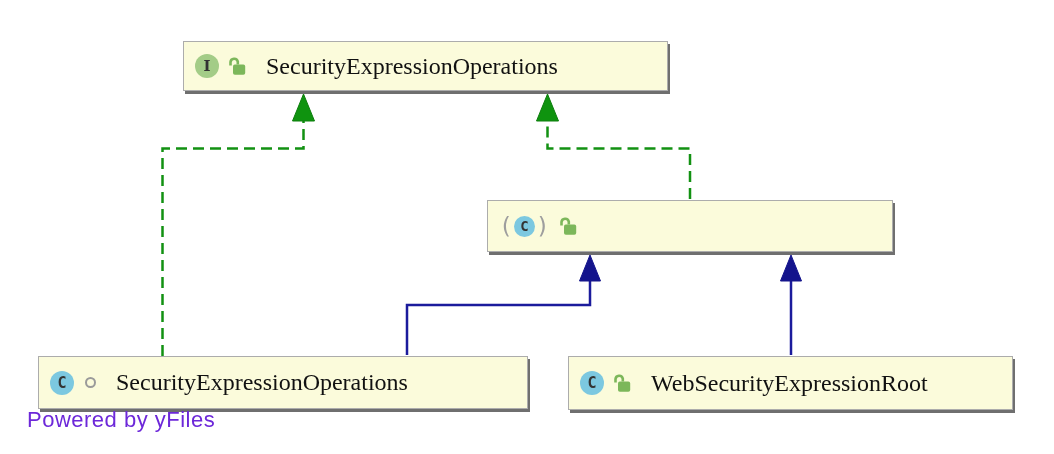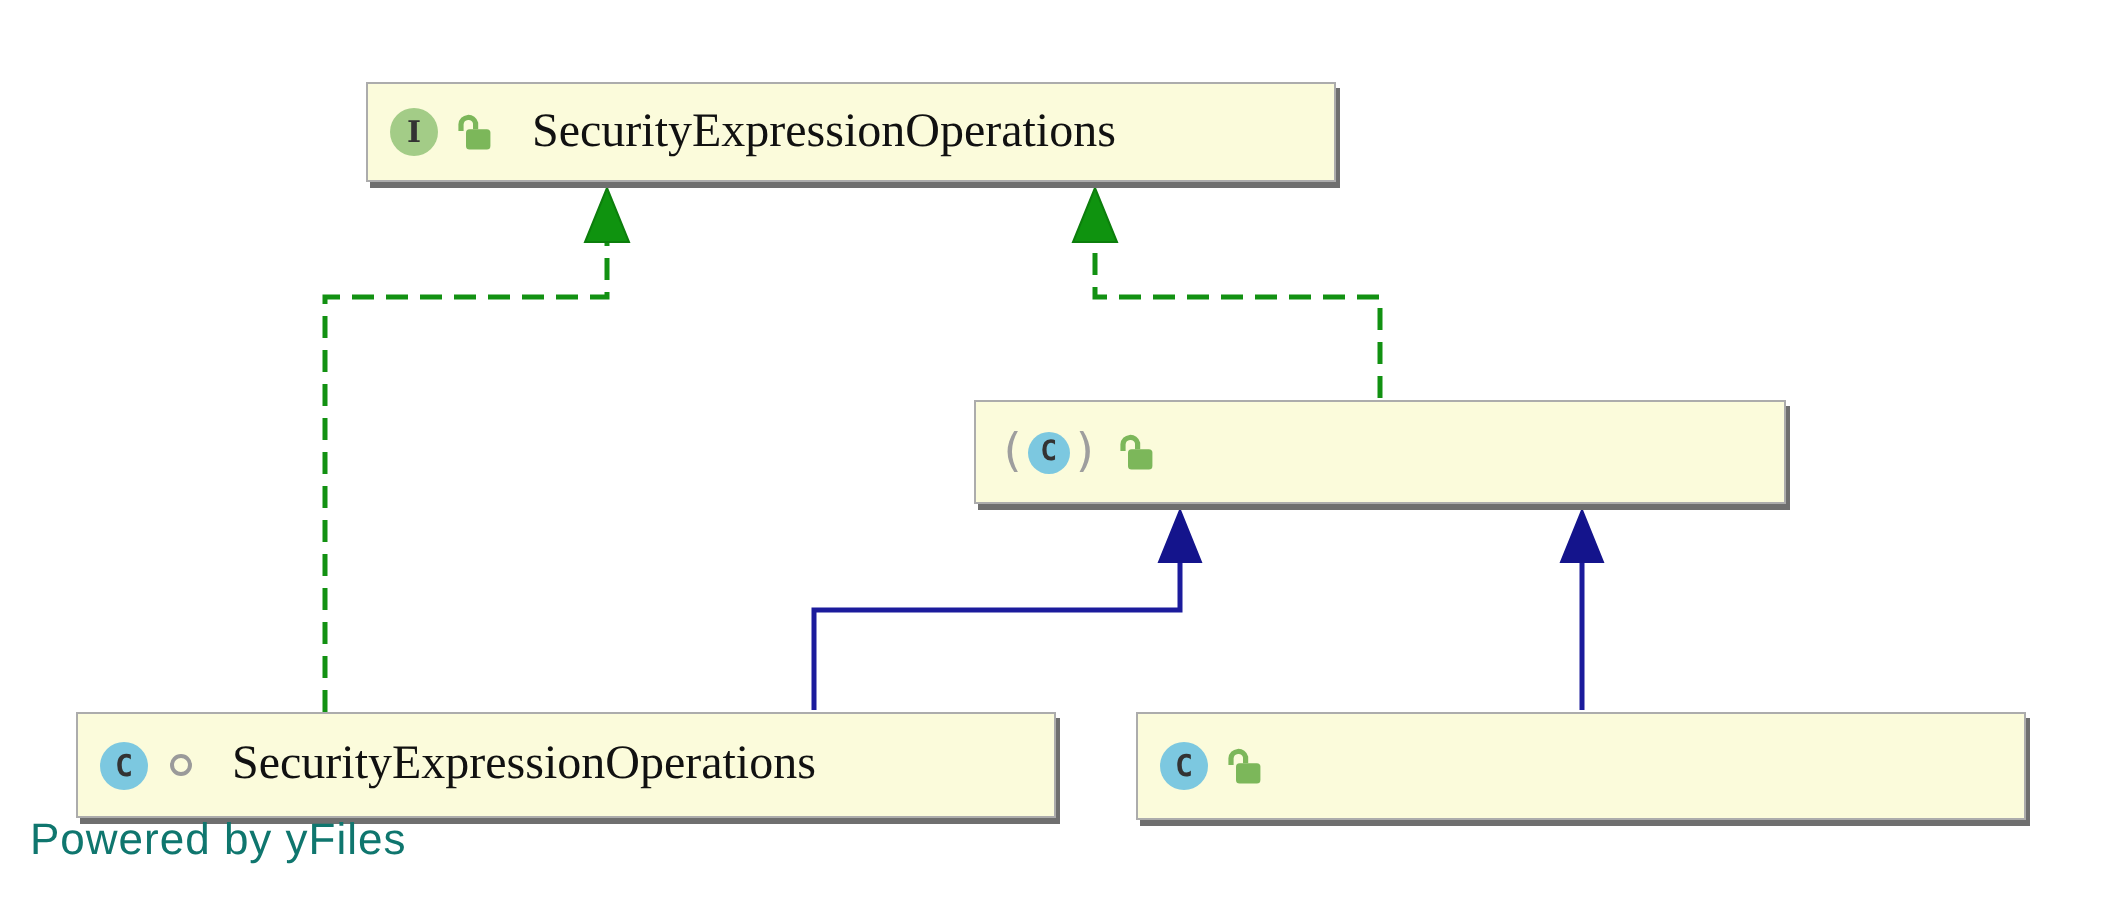--- a/index.html
+++ b/index.html
@@ -45,23 +45,23 @@
   }
   .paren.open{margin-right:1px;}
   .paren.close{margin-left:1px;}
   .lock-icon{width:19px;height:20px;flex:0 0 auto;}
   .package-ring{
     width:7px;height:7px;border-radius:50%;
     border:2.5px solid #9A9A9A;background:transparent;flex:0 0 auto;
     margin-left:3px;
   }
   .watermark{
-    position:absolute;left:15px;top:407px;
+    position:absolute;left:27px;top:407px;
     font-family:"Liberation Sans","DejaVu Sans",sans-serif;
-    font-size:22px;color:#0f766e;letter-spacing:0.5px;
+    font-size:22px;color:#6d28d9;letter-spacing:0.5px;
   }
   
   #node-operations{left:183px;top:41px;width:485px;height:50px;}
   #node-root{left:487px;top:200px;width:406px;height:52px;}
   #node-method{left:38px;top:356px;width:490px;height:53px;}
   #node-web{left:568px;top:356px;width:445px;height:54px;}
 </style>
 </head>
 <body>
 
@@ -124,17 +124,18 @@
   </div>
 
   <div class="node" id="node-web">
     <span class="icon-cluster">
       <span class="badge-circle badge-class">C</span>
       <svg class="lock-icon" viewBox="0 0 19 20">
         <path d="M3.5 9.5 V6.2 A3.7 3.7 0 0 1 10.8 5.6 V8.6" fill="none" stroke="#7CB75A" stroke-width="2.6"></path>
         <rect x="6" y="8.6" width="12.2" height="10.2" rx="1.8" fill="#7CB75A"></rect>
       </svg>
     </span>
+    <span class="node-label">WebSecurityExpressionRoot</span>
   </div>
 
   <div class="watermark">Powered by yFiles</div>
 
 </div>
 
 </body></html>

